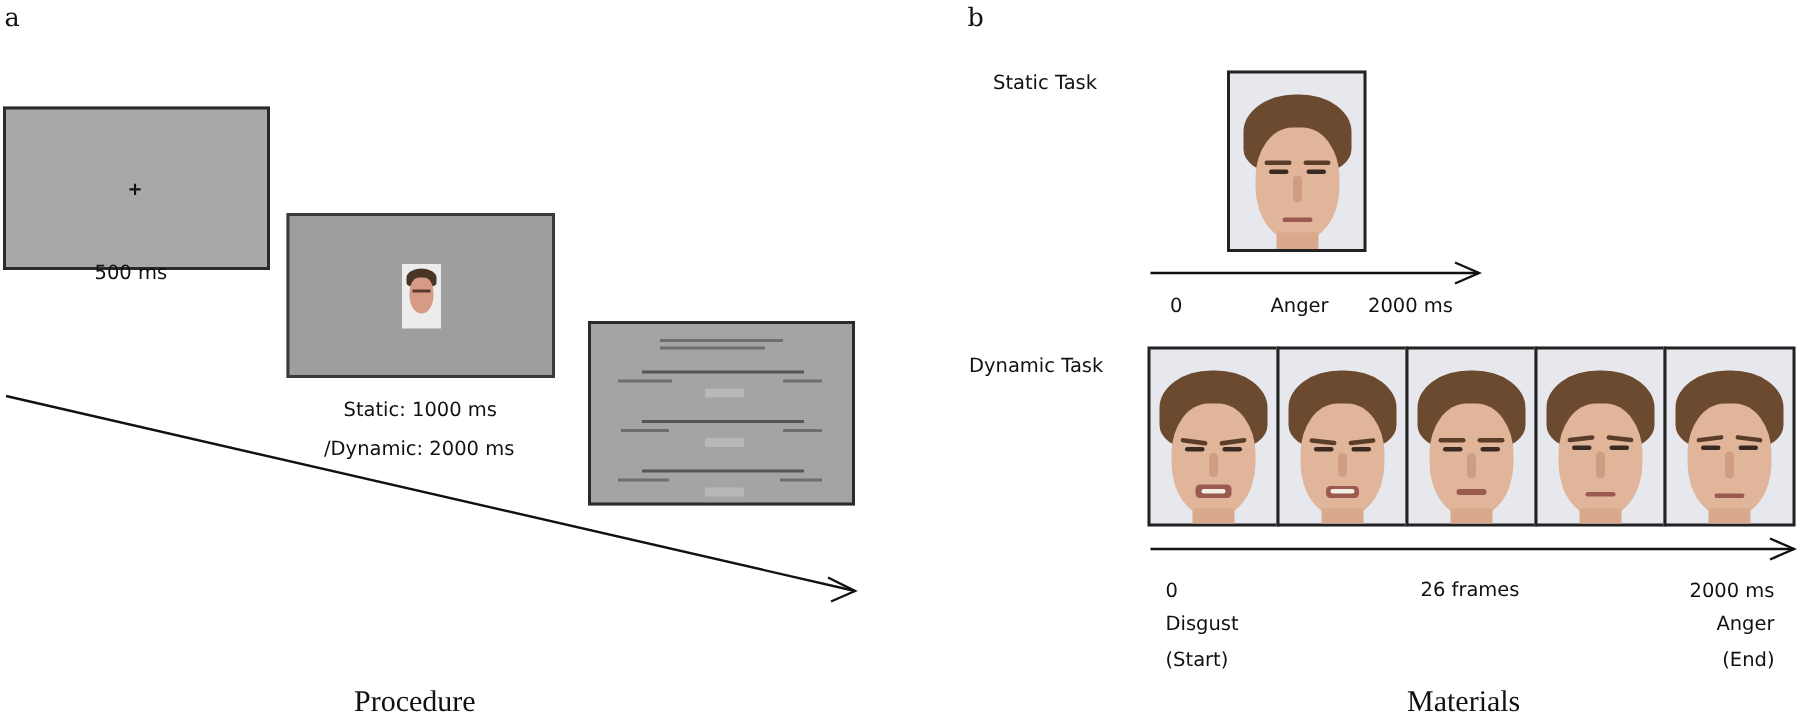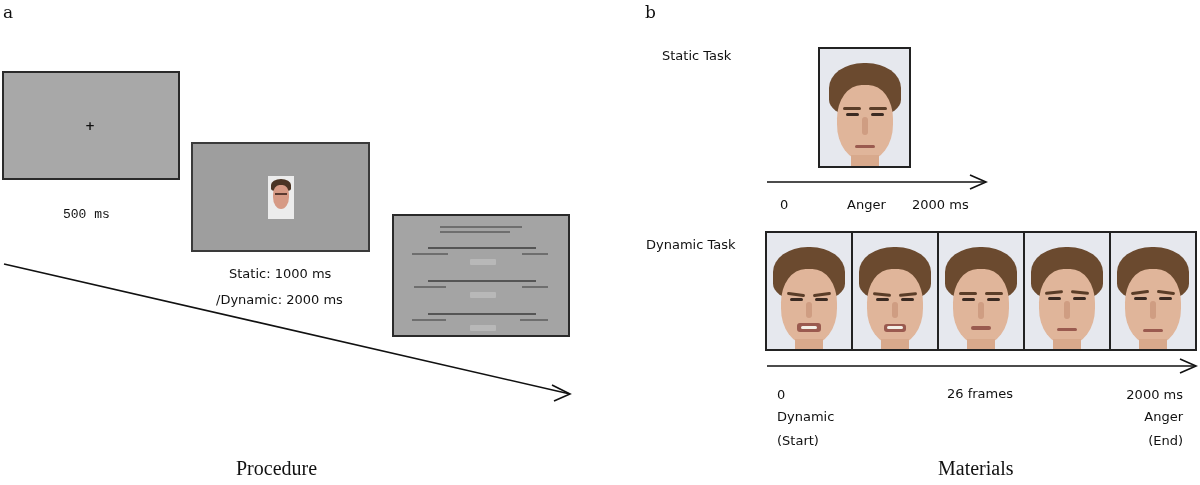--- a/index.html
+++ b/index.html
@@ -45,21 +45,21 @@
     <line x1="767" y1="366" x2="1196" y2="366" stroke="#111" stroke-width="1.6"></line>
     <polyline points="1180,359 1196,366 1180,373" fill="none" stroke="#111" stroke-width="1.6"></polyline>
   </g>
 </svg>
 
 <div class="abs panel-label" style="left:3px; top:2px;">a</div>
 
 <div class="abs screen" style="left:2px; top:71px; width:178px; height:109px;">
   <div class="abs fixation" style="left:81px; top:47px;">+</div>
 </div>
-<div class="abs lbl" style="left:63px; top:207px;font-family:Liberation Mono, monospace;">500 ms</div>
+<div class="abs lbl" style="left:63px; top:175px;">500 ms</div>
 
 <div class="abs screen2" style="left:191px; top:142px; width:179px; height:110px;">
   <div class="abs" style="left:75px; top:32px; width:26px; height:43px; background:#ececec; overflow:hidden;">
     <div class="abs" style="left:3px; top:3px; width:20px; height:12px; background:#4a3424; border-radius:50% 50% 20% 20%;"></div>
     <div class="abs" style="left:5px; top:9px; width:16px; height:24px; background:#d69a85; border-radius:40% 40% 50% 50%;"></div>
     <div class="abs" style="left:7px; top:17px; width:12px; height:2px; background:#5a3a30;"></div>
   </div>
 </div>
 <div class="abs lbl" style="left:229px; top:266px;">Static: 1000 ms</div>
 <div class="abs lbl" style="left:216px; top:292px;">/Dynamic: 2000 ms</div>
@@ -169,20 +169,20 @@
     <div class="brow" style="left:18px; top:44px; width:18px; transform:rotate(-7deg);"></div>
     <div class="brow" style="left:44px; top:44px; width:18px; transform:rotate(7deg);"></div>
     <div class="eye" style="left:21px; top:50px; width:13px;"></div>
     <div class="eye" style="left:46px; top:50px; width:13px;"></div>
     <div class="nose" style="left:37px; top:54px; height:18px;"></div>
     <div class="mouth" style="left:30px; top:82px; width:20px; height:3px;"></div>
   </div>
 </div>
 
 <div class="abs lbl" style="left:777px; top:387px;">0</div>
-<div class="abs lbl" style="left:777px; top:409px;">Dynamic</div>
+<div class="abs lbl" style="left:777px; top:409px;">Disgust</div>
 <div class="abs lbl" style="left:777px; top:433px;">(Start)</div>
 <div class="abs lbl" style="left:947px; top:386px;">26 frames</div>
 <div class="abs lbl" style="right:17px; top:387px; ">2000 ms</div>
 <div class="abs lbl" style="right:17px; top:409px; text-align:right;">Anger</div>
 <div class="abs lbl" style="right:17px; top:433px; text-align:right;">(End)</div>
 
 <div class="abs caption" style="left:938px; top:457px;">Materials</div>
 
 </body></html>

